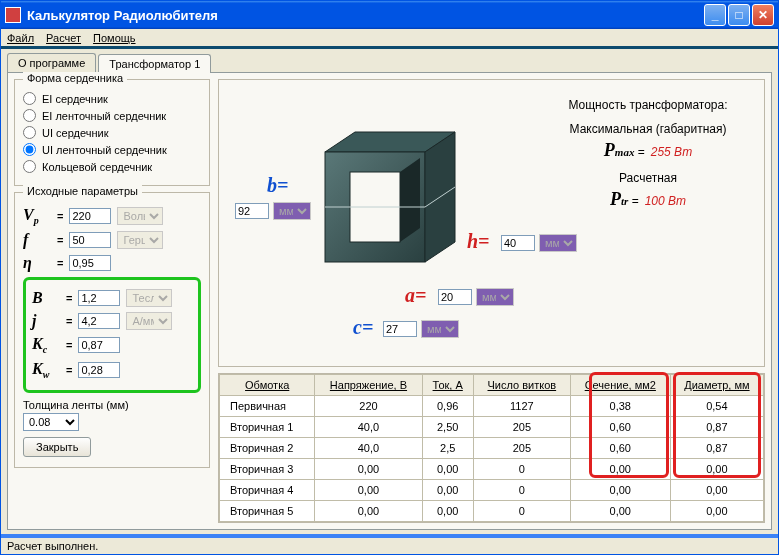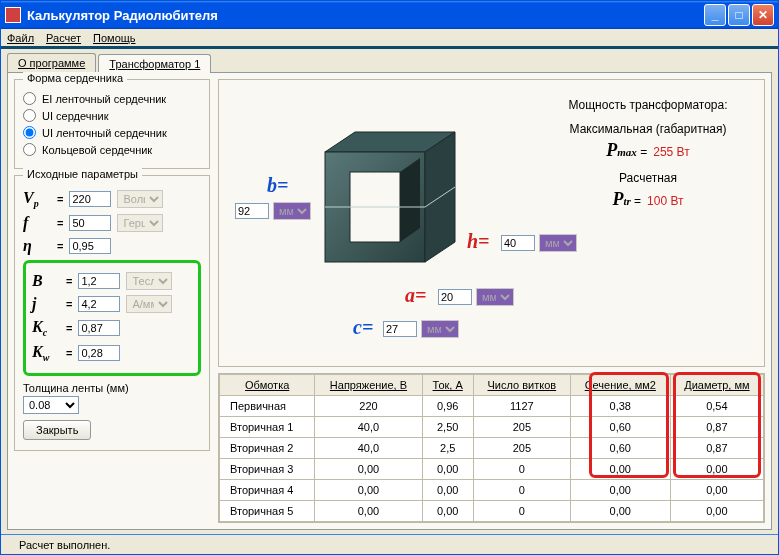--- a/index.html
+++ b/index.html
@@ -7,21 +7,21 @@
 .window { width: 779px; height: 555px; border: 1px solid #0054e3; background: #ece9d8; display: flex; flex-direction: column; }
 .titlebar { height: 28px; background: linear-gradient(to bottom, #3c8cf0 0%, #0054e3 8%, #0054e3 92%, #003db5 100%); display: flex; align-items: center; padding: 0 4px; color: #fff; font-weight: bold; font-size: 13px; }
 .titlebar .icon { width: 16px; height: 16px; background: #d04040; margin-right: 6px; border: 1px solid #fff; }
 .titlebar-buttons { margin-left: auto; display: flex; gap: 2px; }
 .tb-btn { width: 22px; height: 22px; background: linear-gradient(#f0a060,#e07030); border: 1px solid #fff; border-radius: 3px; display:flex; align-items:center; justify-content:center; color:#fff; font-family: Arial; font-size:12px; font-weight:bold; cursor:pointer; }
 .tb-btn.min, .tb-btn.max { background: linear-gradient(#7db0f0,#3c8cf0); }
 .tb-btn.close { background: linear-gradient(#f08060,#d04030); }
 .menubar { height: 20px; background: #ece9d8; display:flex; align-items:center; padding: 0 6px; gap: 12px; border-bottom: 3px solid #0c4a6e; }
 .menubar span { cursor:pointer; }
 .menubar span u { text-decoration: underline; }
-.tabs { display:flex; padding: 4px 6px 0 6px; text-decoration: underline; }
+.tabs { display:flex; padding: 4px 6px 0 6px; }
 .tab { padding: 3px 10px; border: 1px solid #919b9c; border-bottom: none; background: #ece9d8; margin-right: 2px; border-radius: 3px 3px 0 0; cursor:pointer; font-size:11px; }
 .tab.active { background: #f9f8f3; position: relative; top: 1px; }
 .tab-body { flex:1; margin: 0 6px 4px 6px; border: 1px solid #919b9c; background: #f9f8f3; padding: 6px; display:flex; gap:8px; }
 .left-col { width: 196px; display:flex; flex-direction:column; gap:6px; }
 .group { border: 1px solid #bdb8a8; padding: 8px 8px 8px 8px; position:relative; background:#f9f8f3; }
 .group-title { position:absolute; top:-8px; left:8px; background:#f9f8f3; padding:0 4px; font-size:11px; }
 .radio-row { display:flex; align-items:center; gap:6px; margin: 4px 0; cursor:pointer; }
 .radio-row input { margin:0; }
 .param-row { display:flex; align-items:center; gap:6px; margin: 5px 0; }
 .param-sym { font-family: "Times New Roman", serif; font-style: italic; font-weight:bold; font-size:16px; width:28px; text-align:left; }
@@ -41,28 +41,28 @@
 .dim-a { color:#d02020; }
 .dim-h { color:#d02020; }
 .dim-input { width:34px; border:1px solid #7f9db9; font-size:11px; padding:1px 2px; background:#fff; }
 .dim-unit { width:38px; border:1px solid #b5b5b5; background:#4c1d95; color:#888; font-size:11px; padding:1px; }
 .dim-group { position:absolute; display:flex; align-items:center; gap:4px; }
 .power-block { margin-left:auto; width:220px; padding-top:12px; font-size:12px; }
 .power-title { text-align:center; margin-bottom:10px; }
 .power-line { margin:4px 0; text-align:center; }
 .power-sym { font-family:"Times New Roman",serif; font-style:italic; font-weight:bold; font-size:18px; }
 .power-sub { font-size:11px; font-style:italic; }
-.power-val { color:#d02020; font-size:12px; margin-left:6px; }
+.power-val { color:#d02020; font-size:12px; margin-left:6px;font-style:italic; }
 .table-wrap { margin-top:6px; border:1px solid #bdb8a8; }
 table { border-collapse:collapse; width:100%; font-size:11px; }
 th, td { border:1px solid #c0bca8; padding:4px 6px; text-align:center; background:#fff; }
 th { background:#f0ede0; font-weight:normal;text-decoration:underline; }
 td.rowhdr { text-align:left; padding-left:10px; }
 .hl-col { position:absolute; border:3px solid #e02020; border-radius:6px; pointer-events:none; }
-.statusbar { height:20px; border-top:1px solid #3b82f6; background:#ece9d8; padding:2px 18px; font-size:11px; display:flex; align-items:center; }
+.statusbar { height:20px; border-top:4px solid #3b82f6; background:#ece9d8; padding:2px 6px; font-size:11px; display:flex; align-items:center; }
 </style>
 </head>
 <body>
 
 <div class="window">
   <div class="titlebar">
     <div class="icon"></div>
     <span>Калькулятор Радиолюбителя</span>
     <div class="titlebar-buttons">
       <div class="tb-btn min">_</div>
@@ -80,20 +80,24 @@
   <div class="tabs">
     <div class="tab">О программе</div>
     <div class="tab active">Трансформатор 1</div>
   </div>
 
   <div class="tab-body">
 
     <div class="left-col">
       <div class="group">
         <span class="group-title">Форма сердечника</span>
+        <label class="radio-row">
+            <input type="radio" name="cf" style="">
+            <span>EI сердечник</span>
+          </label>
         <label class="radio-row">
             <input type="radio" name="cf" style="">
             <span>EI ленточный сердечник</span>
           </label>
         <label class="radio-row">
             <input type="radio" name="cf" style="">
             <span>UI сердечник</span>
           </label>
         <label class="radio-row">
             <input type="radio" name="cf" checked="" style="">

